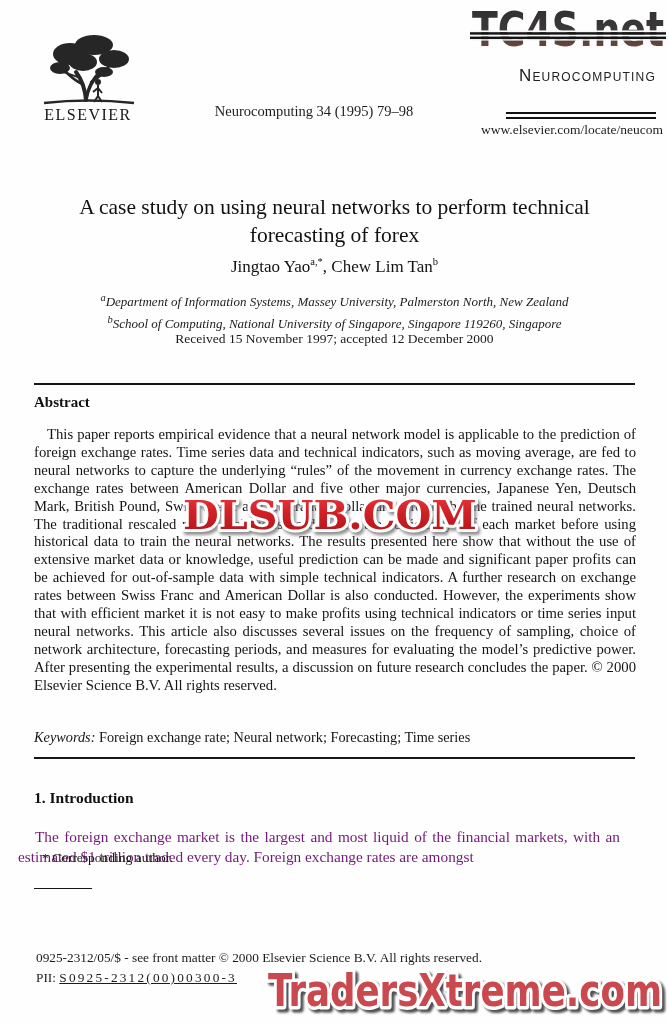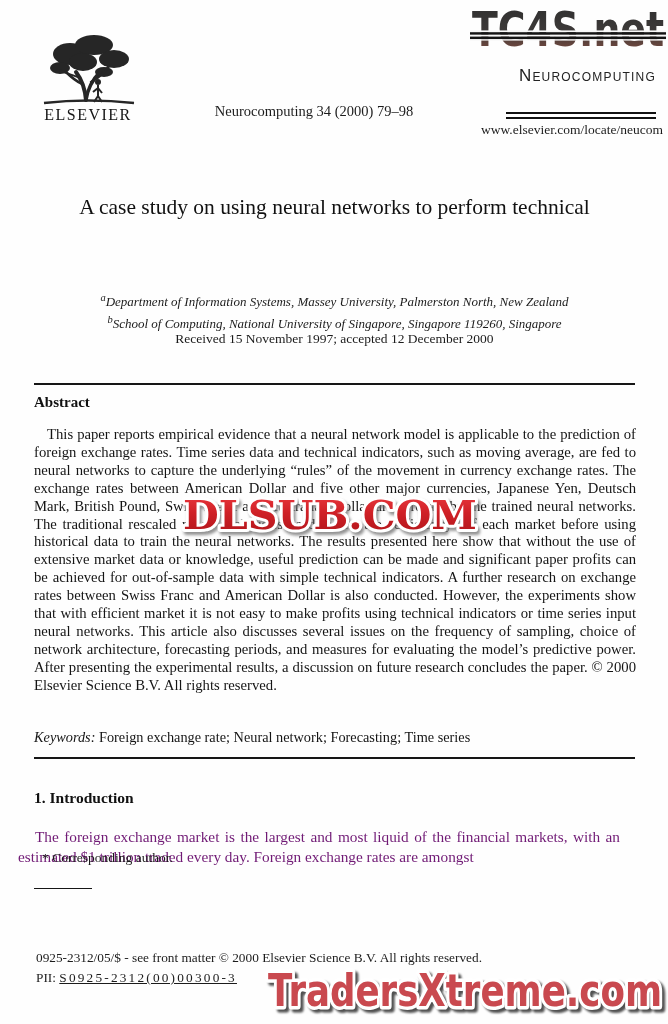--- a/index.html
+++ b/index.html
@@ -98,21 +98,21 @@
       <path d="M44,46 C38,43 30,42 24,38" stroke-width="2"></path>
     </g>
     <g stroke="#262626" fill="#262626">
       <circle cx="62" cy="50" r="3" stroke="none"></circle>
       <path d="M62,53 L62,64 M62,56 L57,60 M62,56 L66,61 M62,64 L58,70 M62,64 L66,70" fill="none" stroke-width="2"></path>
     </g>
     <path d="M8,71 Q52,66 98,71" stroke="#262626" stroke-width="2.5" fill="none"></path>
   </svg>
   <div class="abs elsevier-text">ELSEVIER</div>
 
-  <div class="abs citation">Neurocomputing 34 (2000) 79–98</div>
+  <div class="abs citation">Neurocomputing 34 (1995) 79–98</div>
 
   <svg class="abs tc4s-wrap" viewBox="0 0 196 53">
     <defs>
       <linearGradient id="tcg" x1="0" y1="0" x2="0" y2="1">
         <stop offset="0" stop-color="#2e2e2e"></stop>
         <stop offset="0.55" stop-color="#3d3a39"></stop>
         <stop offset="1" stop-color="#8a4f41"></stop>
       </linearGradient>
     </defs>
     <text x="98" y="45" text-anchor="middle" font-family="DejaVu Sans, sans-serif" font-weight="bold" font-size="48" textLength="192" lengthAdjust="spacingAndGlyphs" fill="url(#tcg)">TC4S.net</text>
@@ -124,22 +124,26 @@
       <rect x="0" y="38.2" width="196" height="1.4" fill="#f7f7f7"></rect>
     </g>
   </svg>
 
   <div class="abs journal-name">Neurocomputing</div>
   <div class="abs double-rule"></div>
   <div class="abs website">www.elsevier.com/locate/neucom</div>
 
   <div class="abs title">
     <span>A case study on using neural networks to perform technical</span><br>
+    <span>forecasting of forex</span>
   </div>
 
+  <div class="abs authors">
+    <span>Jingtao Yao</span><sup>a,*</sup><span>, </span><span>Chew Lim Tan</span><sup>b</sup>
+  </div>
 
   <div class="abs affil">
     <sup>a</sup><span>Department of Information Systems, Massey University, Palmerston North, New Zealand</span><br>
     <sup>b</sup><span>School of Computing, National University of Singapore, Singapore 119260, Singapore</span>
   </div>
 
   <div class="abs received">Received 15 November 1997; accepted 12 December 2000</div>
 
   <div class="abs rule rule-top"></div>
   <div class="abs abstract-h">Abstract</div>

